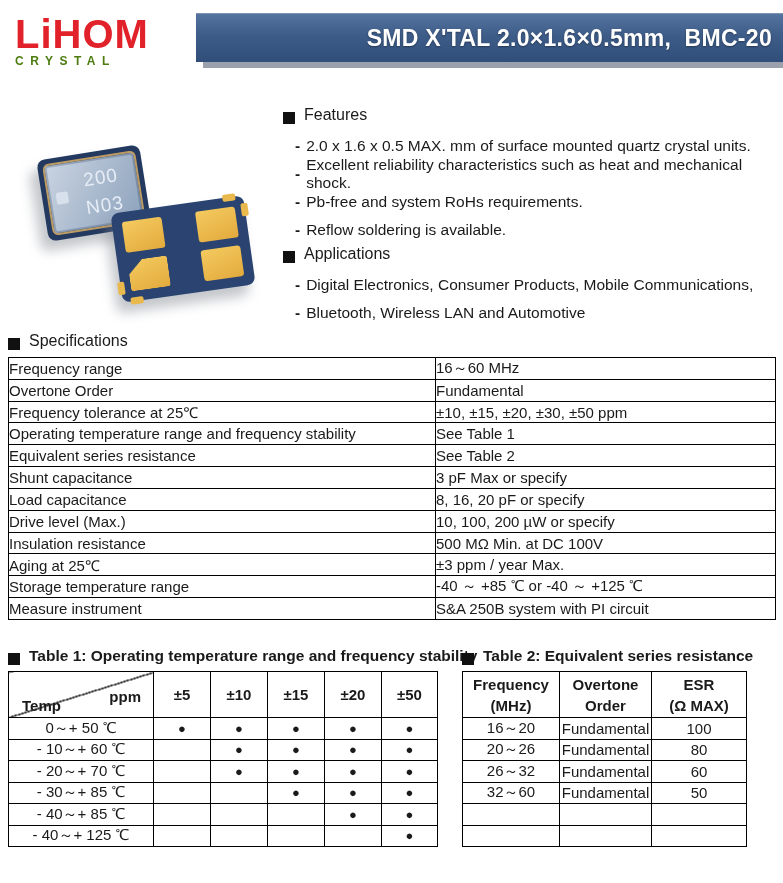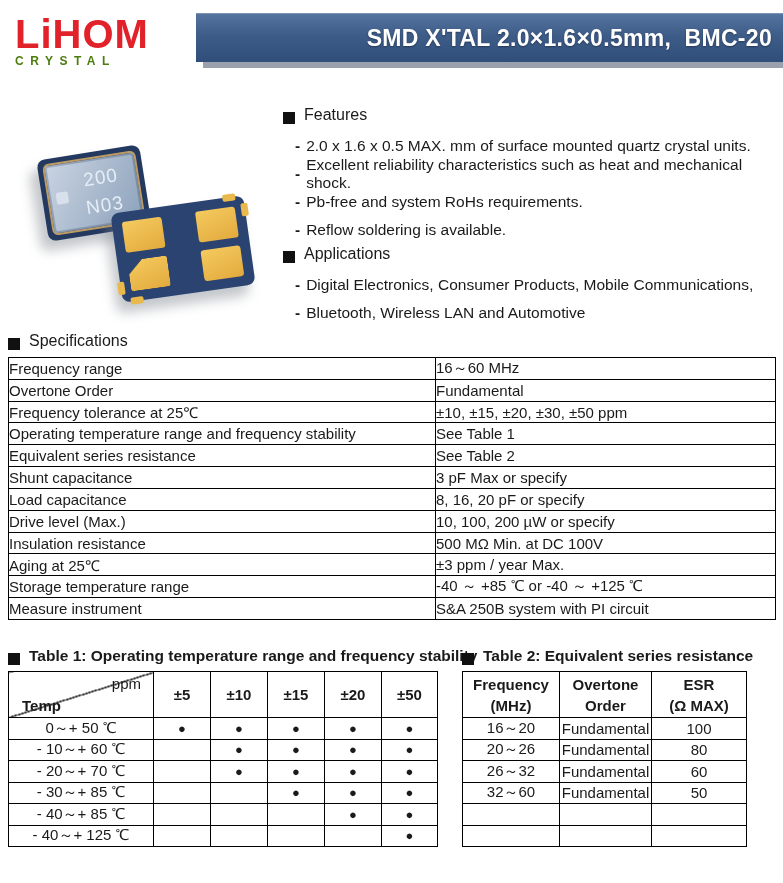--- a/index.html
+++ b/index.html
@@ -62,21 +62,21 @@
   .spec-table { position:absolute; left:8px; top:357px; width:767px; height:263px; }
   .spec-table td { height:21px; }
 
   .t1-heading { position:absolute; left:8px; top:646px; font-weight:600; font-size:15.5px; }
   .t1 { position:absolute; left:8px; top:671px; width:429px; }
   .t1 td { text-align:center; }
   .t1 tr.hdr td { height:46px; font-weight:600; }
   .t1 tr.data td { height:21.5px; }
   .t1 td.diag { position:relative;
     background-image:linear-gradient(to bottom right, transparent calc(50% - 0.8px), #333 calc(50% - 0.8px), #333 calc(50% + 0.8px), transparent calc(50% + 0.8px)); }
-  .t1 .ppm { position:absolute; top:3px; right:12px; font-weight:400; }
+  .t1 .ppm { position:absolute; top:16px; right:12px; font-weight:700; }
   .t1 .temp { position:absolute; bottom:3px; left:13px; font-weight:600; }
   .t1 td.dot { font-size:13px; }
 
   .t2-heading { position:absolute; left:462px; top:646px; font-weight:600; font-size:15.5px; }
   .t2 { position:absolute; left:462px; top:671px; width:284px; }
   .t2 td { text-align:center; }
   .t2 tr.hdr td { height:46px; font-weight:600; line-height:1.4; }
   .t2 tr.data td { height:21.5px; }
   .t2 tr.empty1 td { height:22px; }
   .t2 tr.empty2 td { height:21px; }

